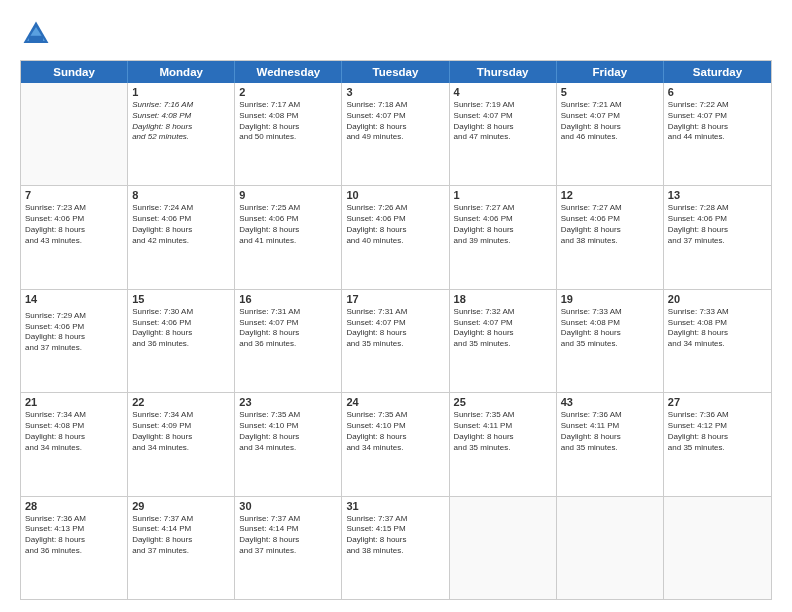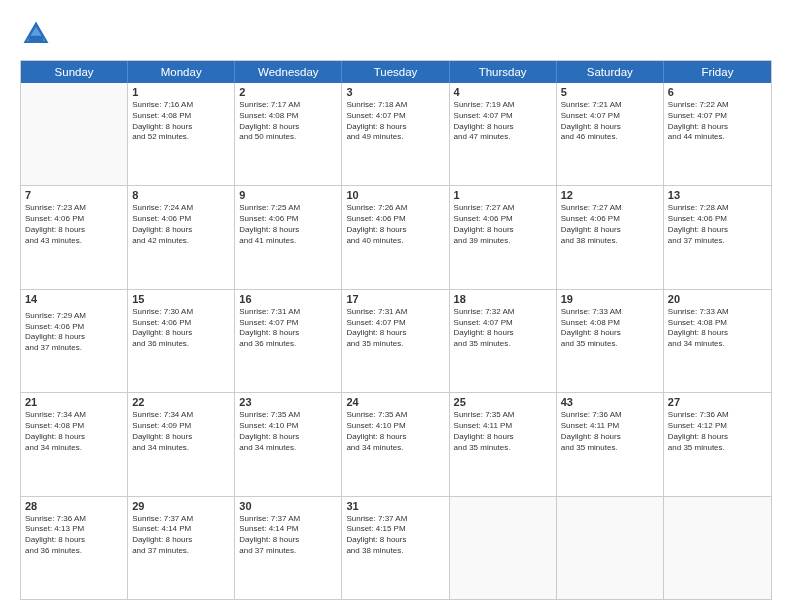--- a/index.html
+++ b/index.html
@@ -61,21 +61,21 @@
       border: 1px solid #ccc;
     }
     .cal-header {
       display: grid;
       grid-template-columns: repeat(7, 1fr);
       background: #2a6ebb;
     }
     .cal-header-cell {
       color: #fff;
       font-size: 11.5px;
-      font-weight: normal;
+      font-weight: bold;
       text-align: center;
       padding: 5px 2px;
       border-right: 1px solid #4a8ed0;
     }
     .cal-header-cell:last-child { border-right: none; }
     .cal-body {
       flex: 1;
       display: flex;
       flex-direction: column;
     }
@@ -131,29 +131,29 @@
     </div>
   </div>
 
   <div class="calendar">
     <div class="cal-header" id="cal-header-row">
         <div class="cal-header-cell">Sunday</div>
         <div class="cal-header-cell">Monday</div>
         <div class="cal-header-cell">Wednesday</div>
         <div class="cal-header-cell">Tuesday</div>
         <div class="cal-header-cell">Thursday</div>
+        <div class="cal-header-cell">Friday</div>
         <div class="cal-header-cell">Saturday</div>
-        <div class="cal-header-cell">Friday</div>
       </div>
     <div class="cal-body" id="cal-body">
         <div class="cal-row">
           <div class="cal-cell empty"></div>
           <div class="cal-cell">
             <div class="day-num">1</div>
-            <div class="cell-text" style="white-space: pre-line;">Sunrise: 7:16 AM
+            <div class="cell-text" style="white-space: pre-line; font-style: italic;">Sunrise: 7:16 AM
 Sunset: 4:08 PM
 Daylight: 8 hours
 and 52 minutes.</div>
           </div>
           <div class="cal-cell">
             <div class="day-num">2</div>
             <div class="cell-text" style="white-space: pre-line;">Sunrise: 7:17 AM
 Sunset: 4:08 PM
 Daylight: 8 hours
 and 50 minutes.</div>

